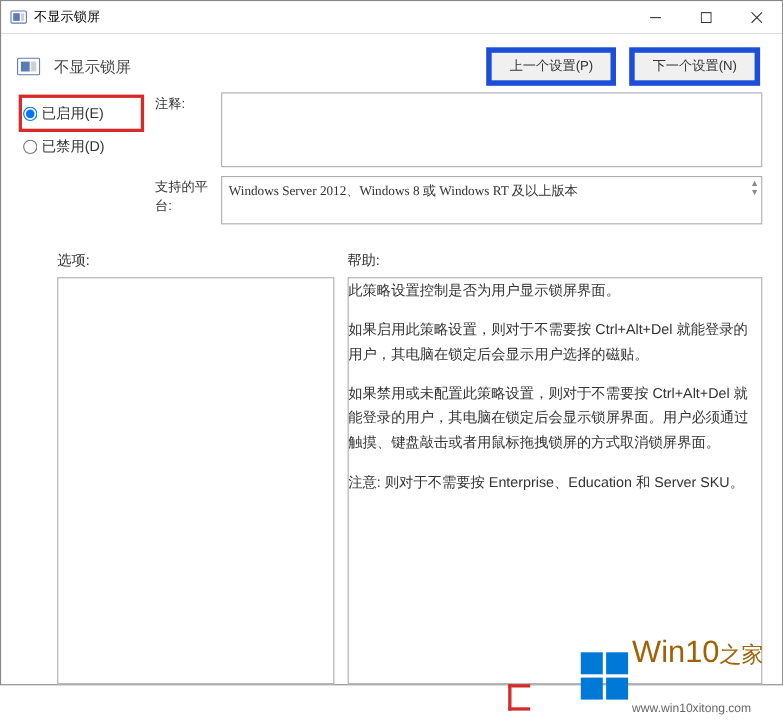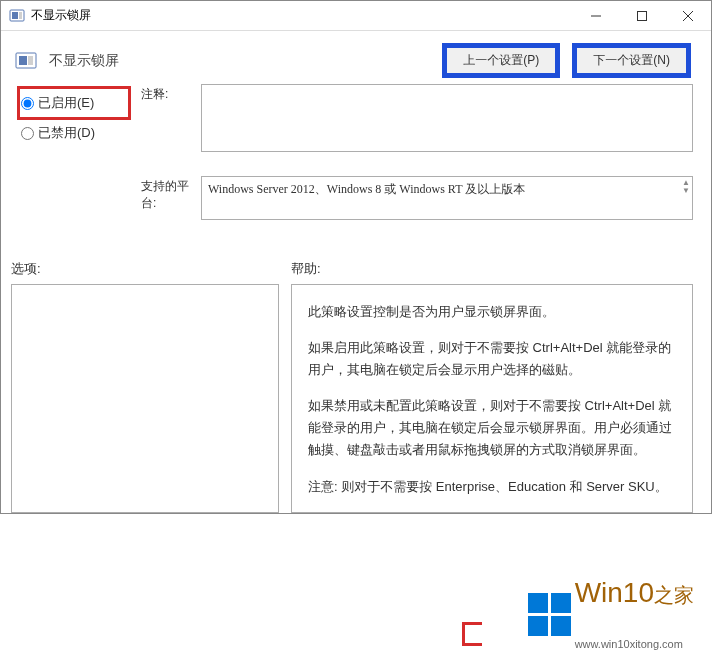--- a/index.html
+++ b/index.html
@@ -7,21 +7,21 @@
     font-family: "Microsoft YaHei", "Segoe UI", sans-serif;
     font-size: 12px;
     background: #fff;
     width: 712px;
     height: 660px;
     overflow: hidden;
     position: relative;
   }
   .window {
     border: 1px solid #888;
-    height: 514px;
+    height: 623px;
     display: flex;
     flex-direction: column;
     background: #fff;
   }
   .titlebar {
     height: 30px;
     display: flex;
     align-items: center;
     padding: 0 0 0 8px;
     border-bottom: 1px solid #ddd;
@@ -97,21 +97,21 @@
     outline-offset: -1px;
   }
   .radio-item input[type=radio] {
     width: 13px;
     height: 13px;
   }
   .right-col { flex: 1; }
   .field-row {
     display: flex;
     align-items: flex-start;
-    margin-bottom: 24px;
+    margin-bottom: 8px;
   }
   .field-label {
     width: 60px;
     padding-top: 2px;
     color: #333;
     text-align: left;
   }
   .comment-box {
     flex: 1;
     height: 68px;
@@ -151,32 +151,32 @@
     padding: 6px 18px 0 10px;
     gap: 12px;
     flex: 1;
     min-height: 0;
   }
   .col {
     display: flex;
     flex-direction: column;
     min-height: 0;
   }
-  .col-left { flex: 1; }
+  .col-left { flex: 1; margin-left: 41px; }
   .col-right { flex: 1.5; }
   .col-label {
     padding: 6px 2px 6px 0;
     font-size: 13px;
     color: #333;
   }
   .panel {
     border: 1px solid #adadad;
     flex: 1;
     background: #fff;
-    padding: 16px;
+    padding: 0;
     font-size: 13px;
     color: #333;
     line-height: 1.7;
     overflow: auto;
   }
   .panel p { margin-bottom: 14px; }
 
   .watermark {
     position: absolute;
     bottom: 10px;

